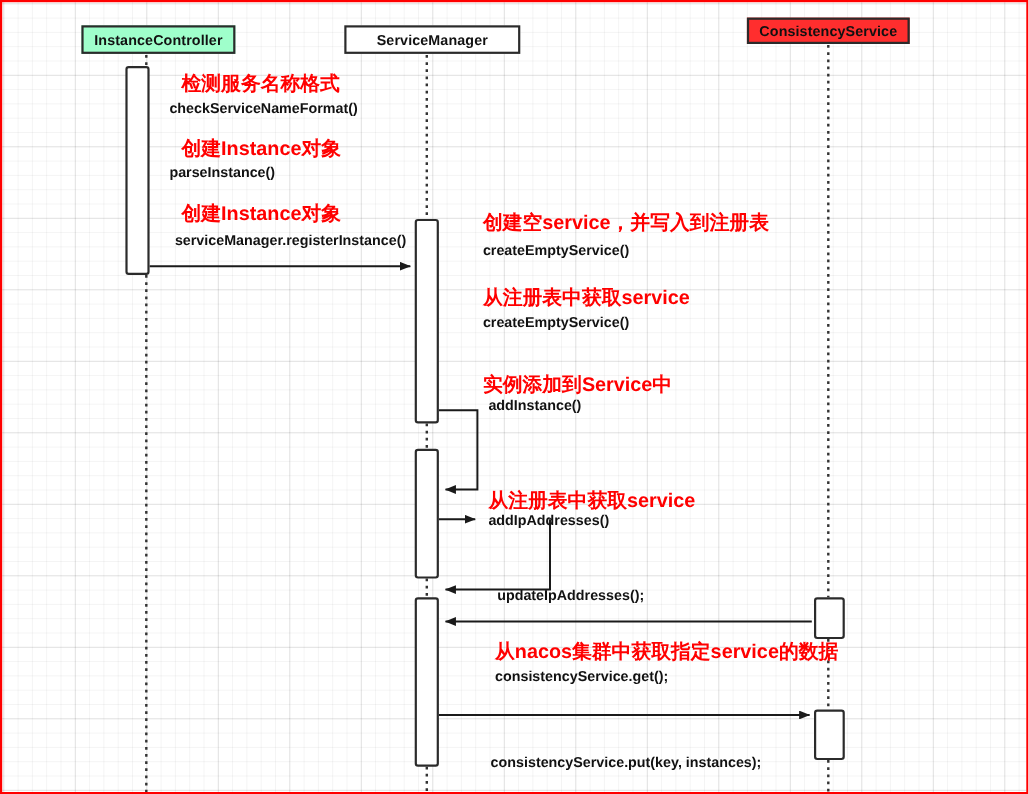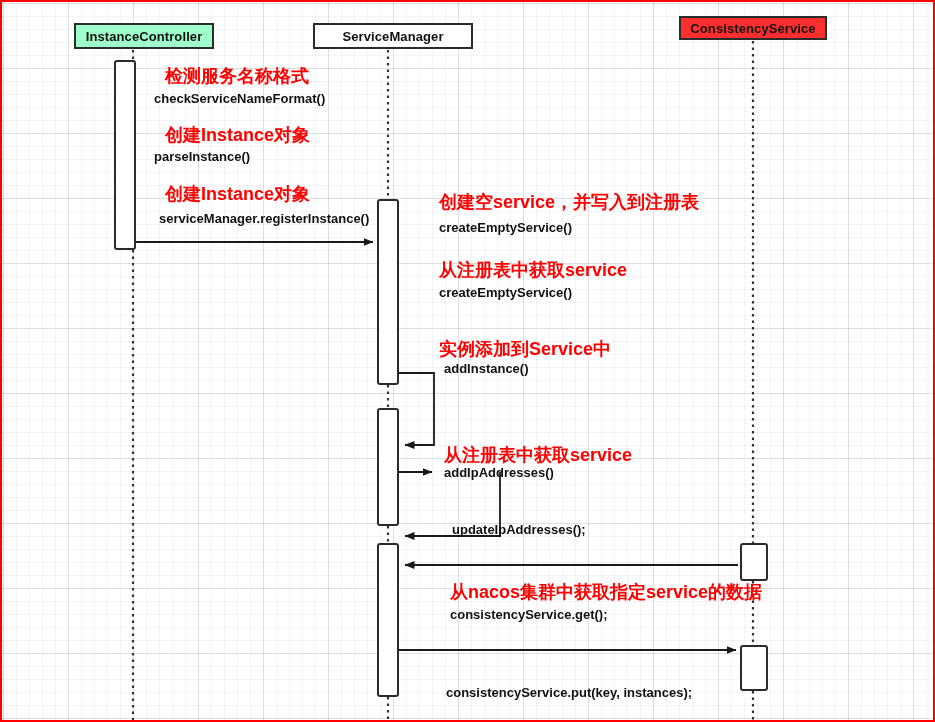--- a/index.html
+++ b/index.html
@@ -152,20 +152,20 @@
 
   <div class="lbl note" style="left:437px; top:261px;">从注册表中获取service</div>
   <div class="lbl code" style="left:437px; top:284px;">createEmptyService()</div>
 
   <div class="lbl note" style="left:437px; top:340px;">实例添加到Service中</div>
   <div class="lbl code" style="left:442px; top:360px;">addInstance()</div>
 
   <div class="lbl note" style="left:442px; top:446px;">从注册表中获取service</div>
   <div class="lbl code" style="left:442px; top:464px;">addIpAddresses()</div>
 
-  <div class="lbl code" style="left:450px; top:521px;">updateIpAddresses();</div>
+  <div class="lbl code" style="left:450px; top:532px;">updateIpAddresses();</div>
 
   <div class="lbl note" style="left:448px; top:583px;">从nacos集群中获取指定service的数据</div>
   <div class="lbl code" style="left:448px; top:606px;">consistencyService.get();</div>
 
   <div class="lbl code" style="left:444px; top:684px;">consistencyService.put(key, instances);</div>
 
 </div>
 
 </body></html>

